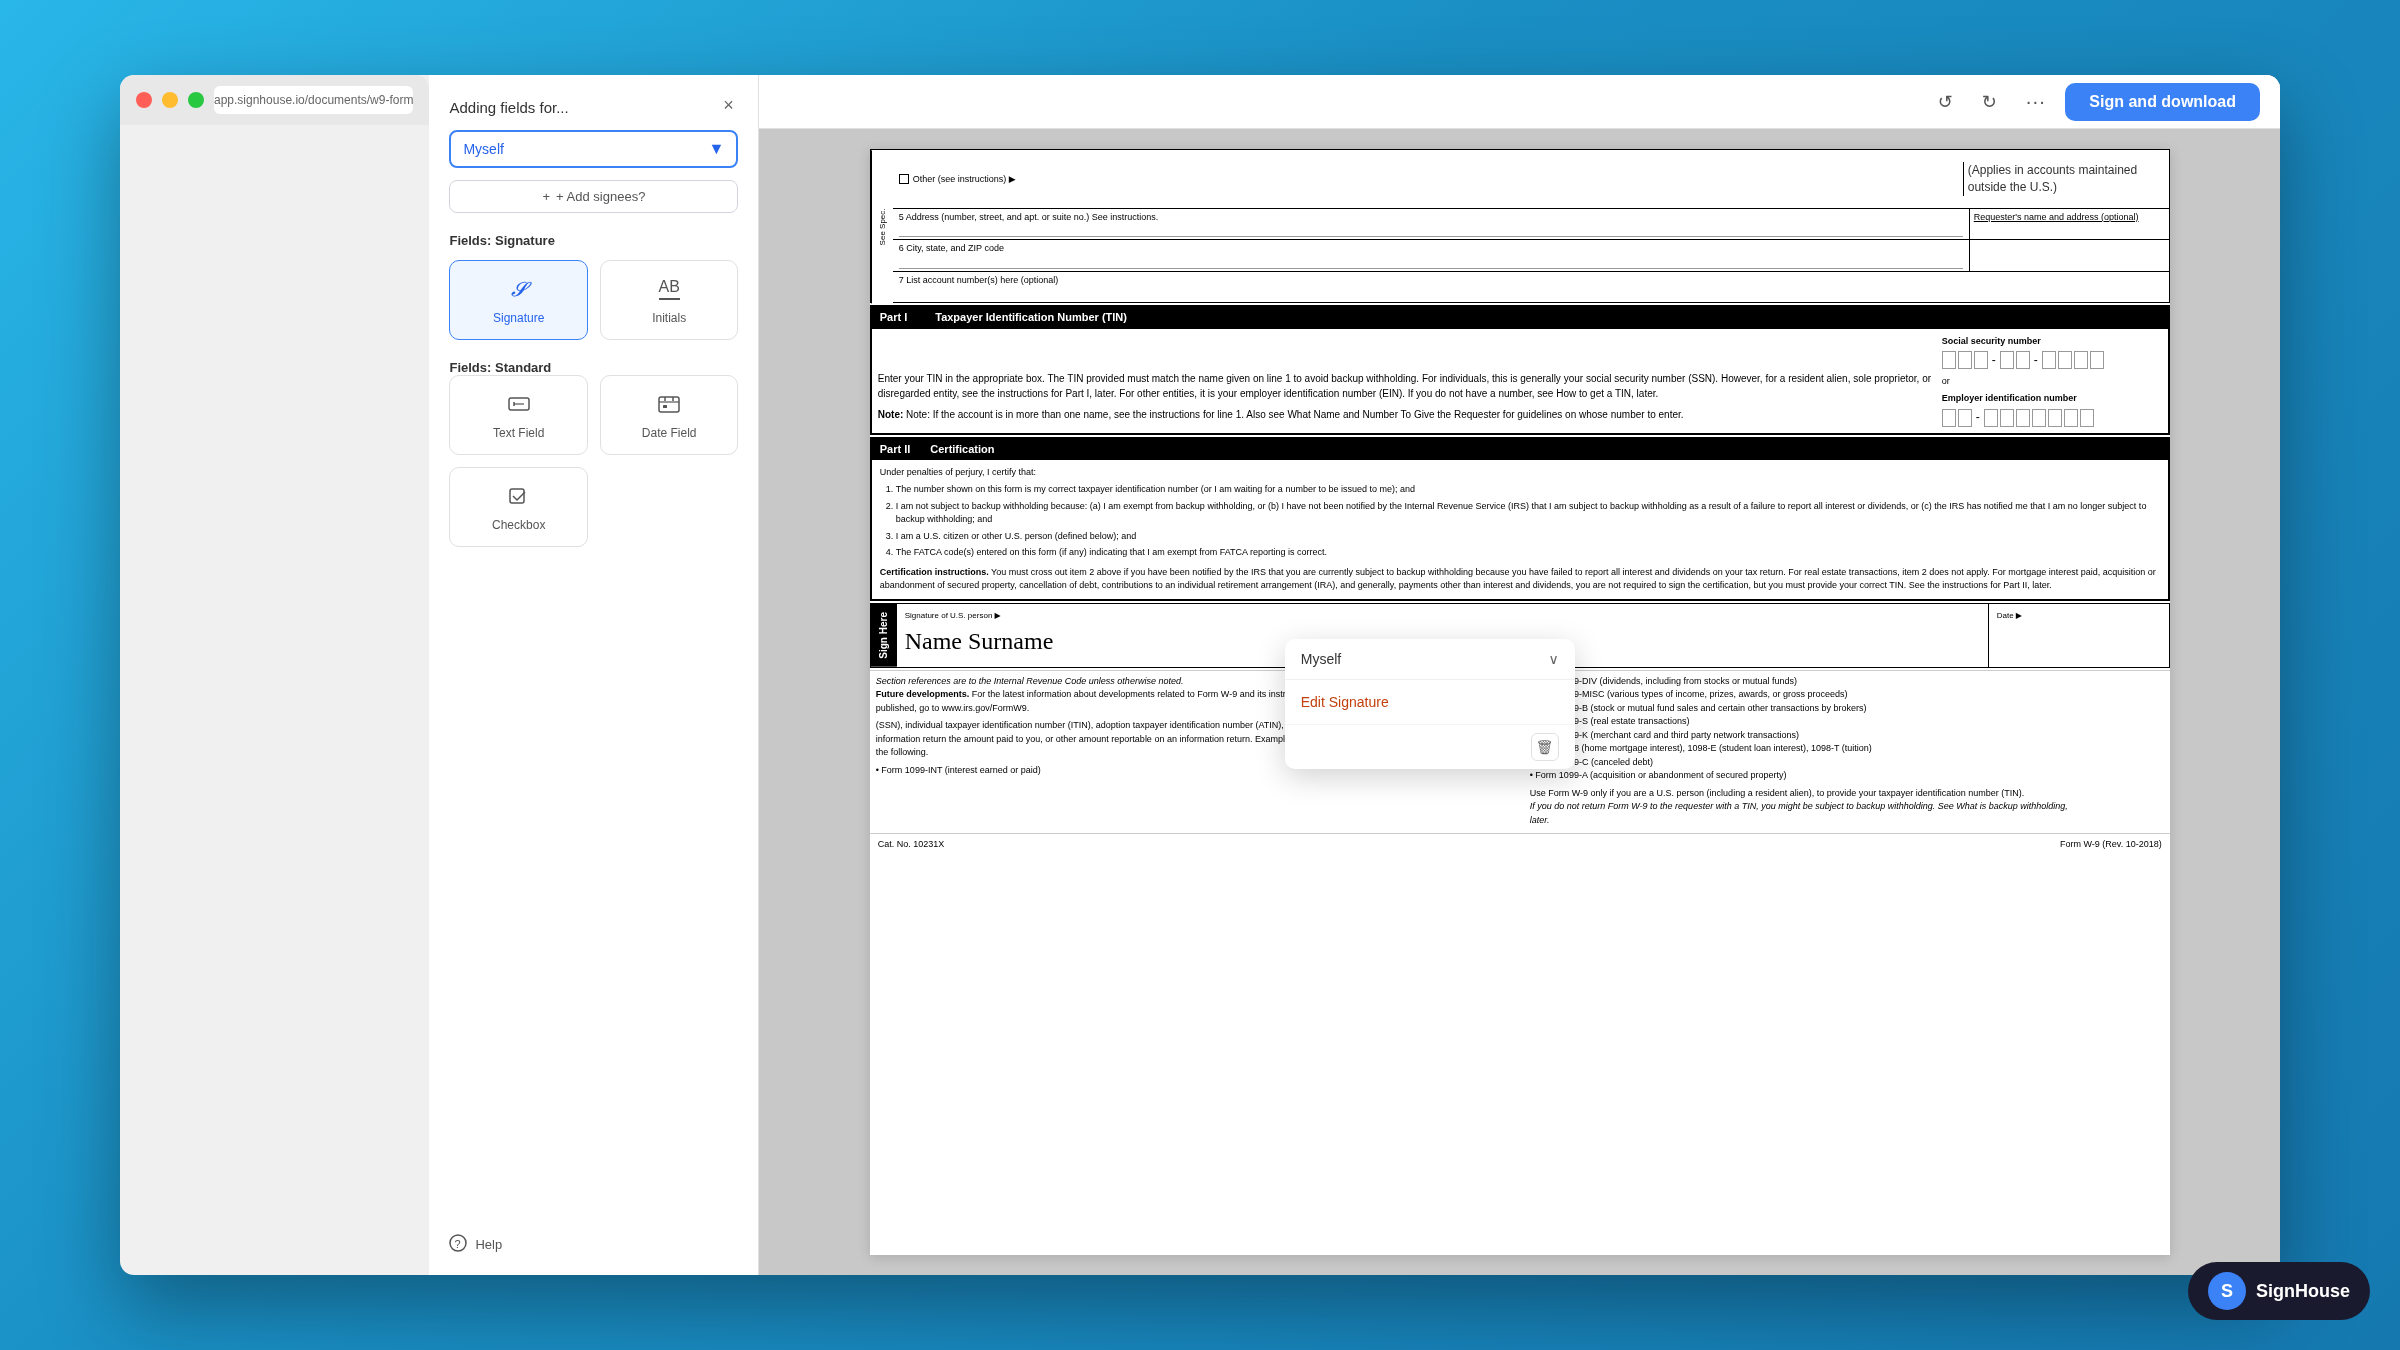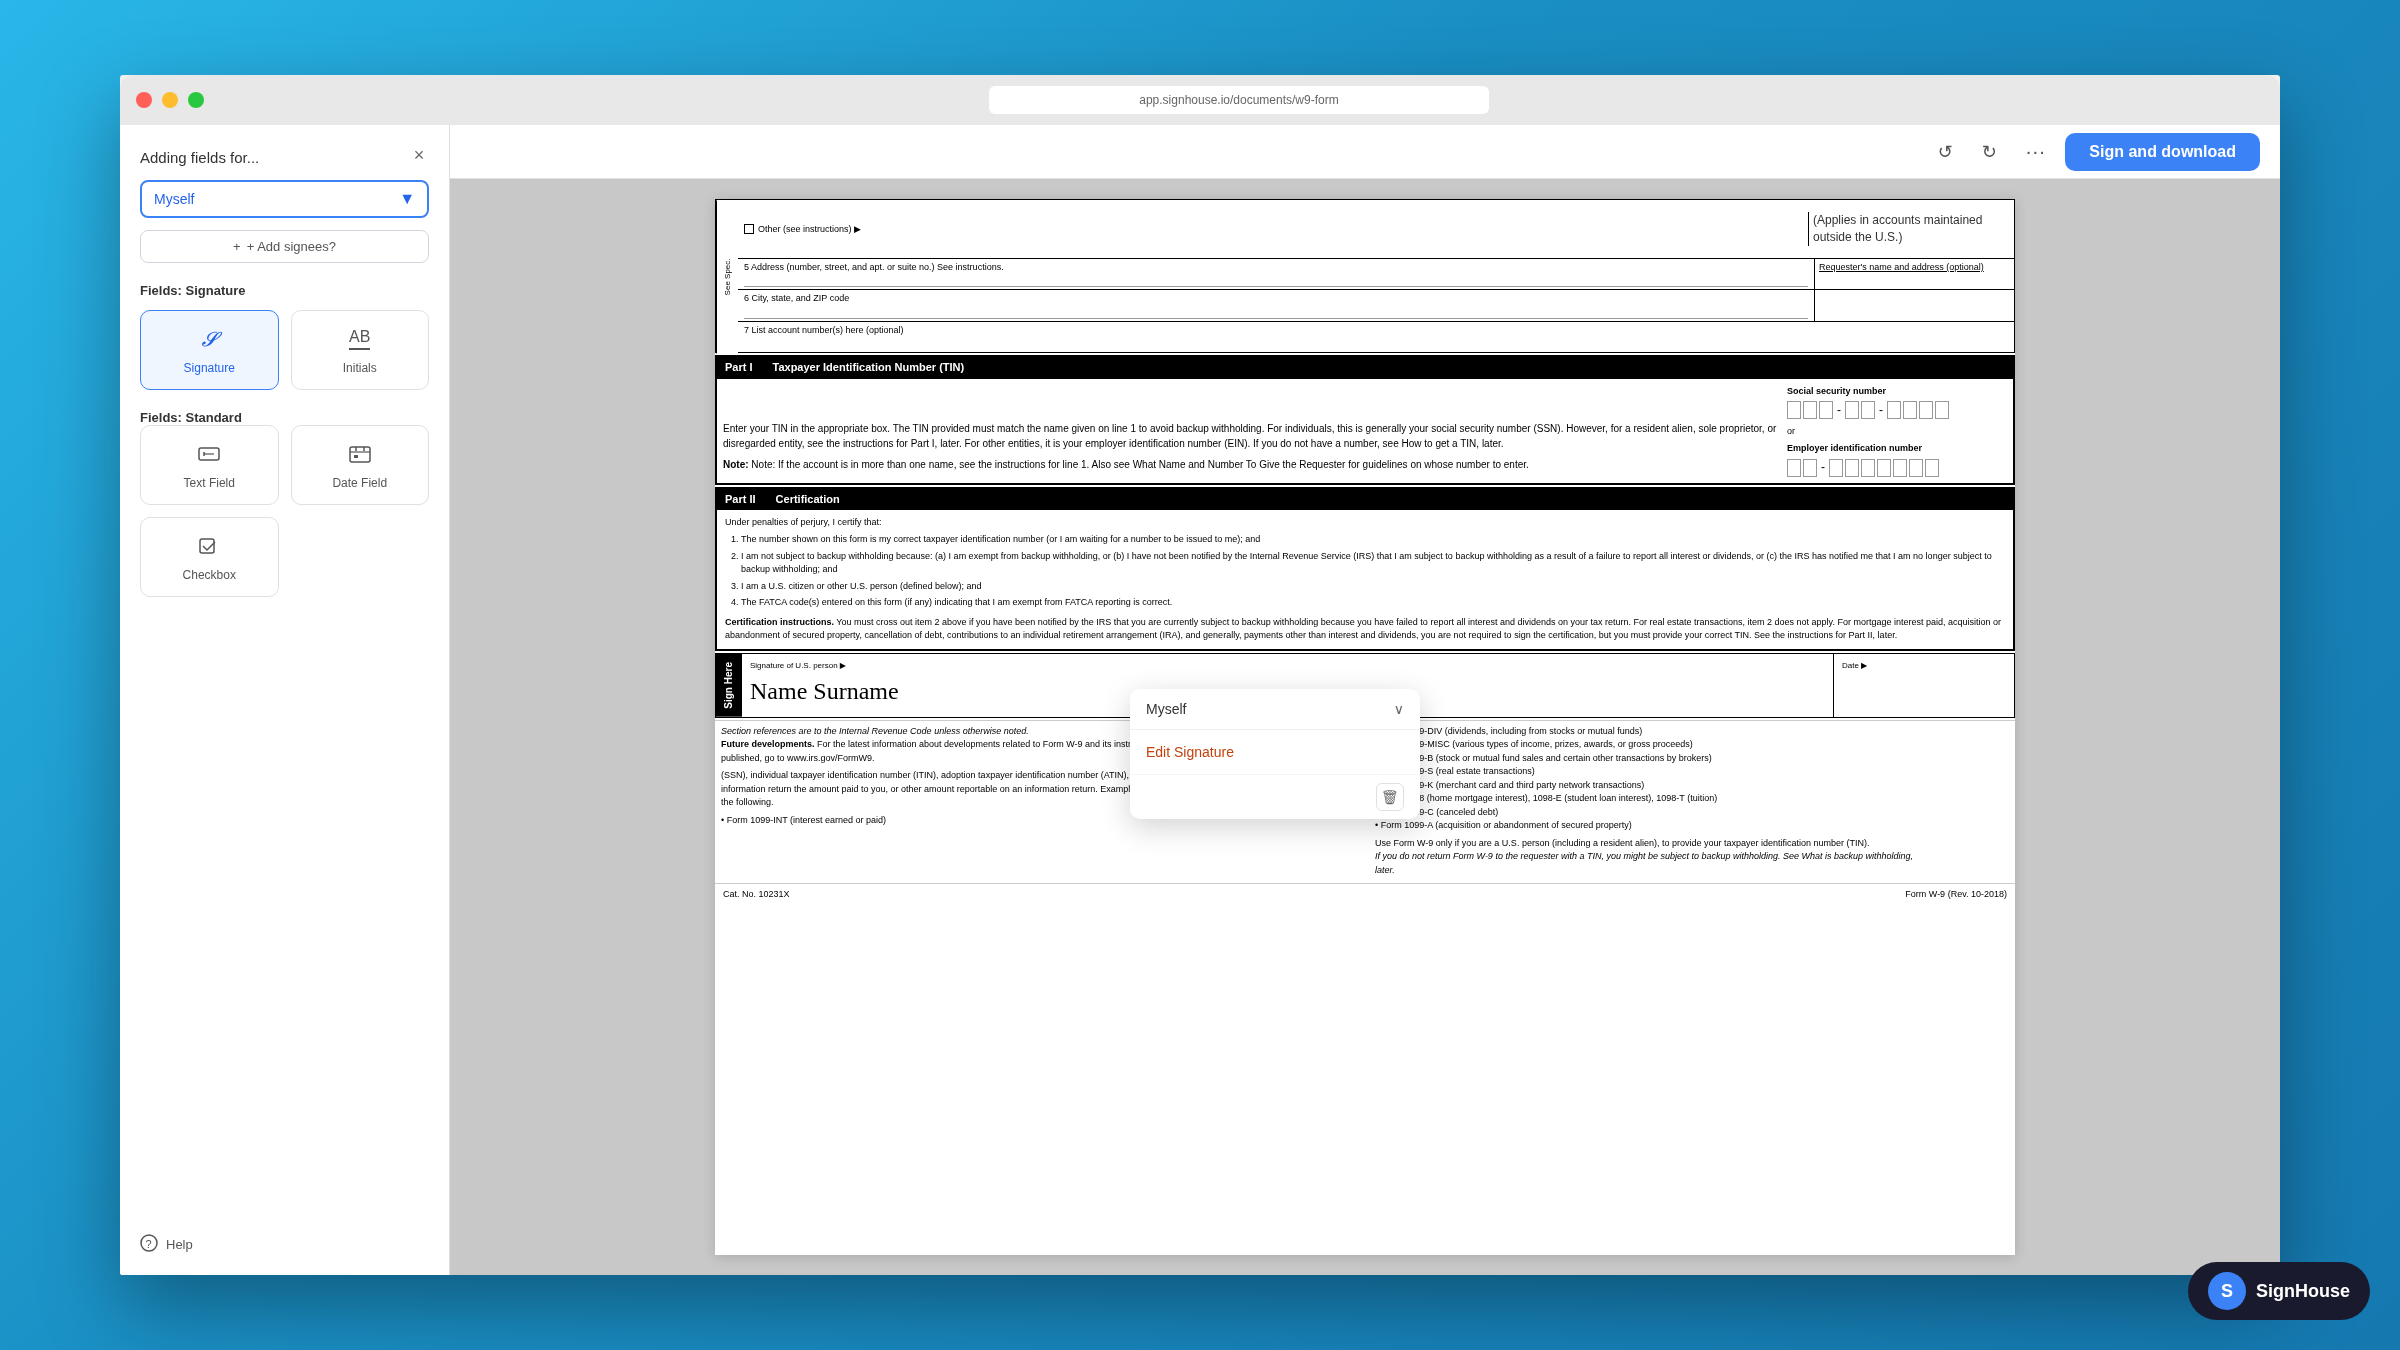--- a/index.html
+++ b/index.html
@@ -10,24 +10,24 @@
       display: flex;
       align-items: center;
       justify-content: center;
       font-family: -apple-system, BlinkMacSystemFont, "Segoe UI", sans-serif;
       overflow: hidden;
     }
     .browser-window {
       width: 2160px;
       height: 1200px;
       background: #f0f0f0;
-      border-radius: 3px;
+      border-radius: 14px;
       box-shadow: 0 30px 80px rgba(0,0,0,0.35);
       display: flex;
-      flex-direction: column;
+      flex-direction: row;
       overflow: hidden;
     }
     .browser-titlebar {
       height: 50px;
       background: #e8e8e8;
       border-radius: 14px 14px 0 0;
       display: flex;
       align-items: center;
       padding: 0 16px;
       gap: 10px;
@@ -486,21 +486,21 @@
                 <div style="display:flex; border-bottom:1px solid #000; min-height:26px;">
                   <div style="flex:1; padding:2px 6px; font-size:9px;">
                     <div>7 List account number(s) here (optional)</div>
                     <div style="min-height:10px; margin-top:4px;"></div>
                   </div>
                 </div>
               </div>
             </div>
 
             <div style="border:2px solid #000; margin-top:2px;">
-              <div style="background:#000; color:#fff; padding:3px 8px; font-size:11px; font-weight:bold; display:flex; gap:20px;">
+              <div style="background:#000; color:#fff; padding:3px 8px; font-size:11px; font-weight:bold; display:flex; gap:28px;">
                 <span>Part I</span>
                 <span>Taxpayer Identification Number (TIN)</span>
               </div>
               <div style="display:flex; padding:6px;">
                 <div style="flex:1; font-size:10px; line-height:1.5; padding-right:10px;margin-top:36px;">
                   <p>Enter your TIN in the appropriate box. The TIN provided must match the name given on line 1 to avoid backup withholding. For individuals, this is generally your social security number (SSN). However, for a resident alien, sole proprietor, or disregarded entity, see the instructions for Part I, later. For other entities, it is your employer identification number (EIN). If you do not have a number, see How to get a TIN, later.</p>
                   <p style="margin-top:6px;"><strong>Note:</strong> <span>Note: If the account is in more than one name, see the instructions for line 1. Also see What Name and Number To Give the Requester for guidelines on whose number to enter.</span></p>
                 </div>
                 <div style="width:220px; flex-shrink:0;">
                   <div style="font-size:9px; font-weight:bold; margin-bottom:4px;">Social security number</div>

